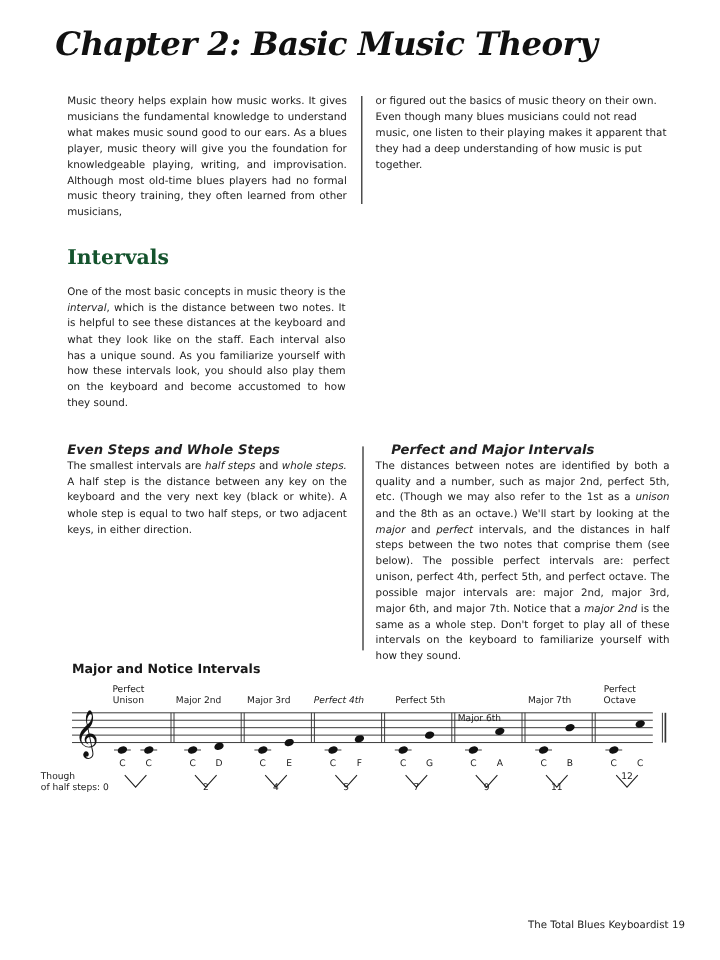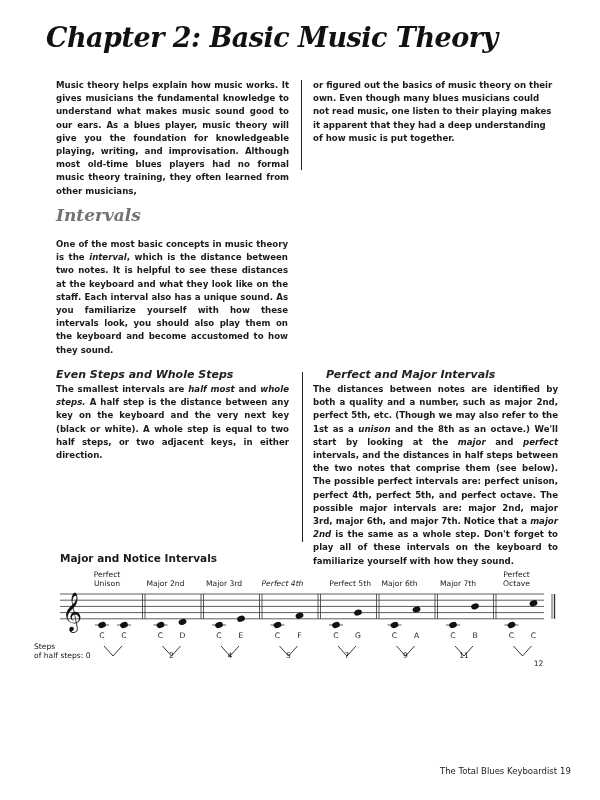--- a/index.html
+++ b/index.html
@@ -1,24 +1,24 @@
 <!DOCTYPE html>
 <html><head>
 <meta charset="utf-8">
 <style>
   html, body { margin: 0; padding: 0; background: #ffffff; }
   body { width: 600px; height: 800px; position: relative; overflow: hidden;
          font-family: "DejaVu Sans", sans-serif; color: #1a1a1a; }
   .chapter-title { position: absolute; left: 46px; top: 22px; font-family: "DejaVu Serif", serif;
          font-style: italic; font-weight: bold; font-size: 27px; letter-spacing: -0.5px; margin: 0; color: #111; }
-  .col { position: absolute; font-size: 8.6px; line-height: 13.2px; text-align: justify; font-weight: bold; }
+  .col { position: absolute; font-size: 8.6px; line-height: 13.2px; text-align: justify; }
   .col p { margin: 0; }
   .divider { position: absolute; width: 1.3px; background: #222; }
   .section-title { position: absolute; left: 56px; top: 205px; font-family: "DejaVu Serif", serif;
-         font-style: italic; font-size: 17px; margin: 0; color: #737373; }
+         font-size: 17px; margin: 0; color: #14532d; }
   .subhead { position: absolute; font-style: italic; font-size: 11px; margin: 0; color: #222; }
   em { font-style: italic; }
   .fig-title { position: absolute; left: 60px; top: 552px; font-weight: bold; font-size: 10.5px; margin: 0; }
   .figure { position: absolute; left: 0; top: 0; }
   .lbl { position: absolute; font-size: 7.6px; line-height: 9px; text-align: center; white-space: nowrap; }
   .footer { position: absolute; top: 766px; font-size: 8.5px; margin-left: 24px; }
 </style>
 </head>
 <body>
 
@@ -32,21 +32,21 @@
   <p>or figured out the basics of music theory on their own. Even though many blues musicians could not read music, one listen to their playing makes it apparent that they had a deep understanding of how music is put together.</p>
 </div>
 
 <h2 class="section-title">Intervals</h2>
 <div class="col" style="left:56px; top:238px; width:232px;">
   <p><span>One of the most basic concepts in music theory is the </span><em>interval</em><span>, which is the distance between two notes. It is helpful to see these distances at the keyboard and what they look like on the staff. Each interval also has a unique sound. As you familiarize yourself with how these intervals look, you should also play them on the keyboard and become accustomed to how they sound.</span></p>
 </div>
 
 <h3 class="subhead" style="left:56px; top:368px;">Even Steps and Whole Steps</h3>
 <div class="col" style="left:56px; top:383px; width:233px;">
-  <p><span>The smallest intervals are </span><em>half most</em><span> and </span><em>whole steps.</em><span> A half step is the distance between any key on the keyboard and the very next key (black or white). A whole step is equal to two half steps, or two adjacent keys, in either direction.</span></p>
+  <p><span>The smallest intervals are </span><em>half steps</em><span> and </span><em>whole steps.</em><span> A half step is the distance between any key on the keyboard and the very next key (black or white). A whole step is equal to two half steps, or two adjacent keys, in either direction.</span></p>
 </div>
 
 <div class="divider" style="left:302px; top:372px; height:170px;"></div>
 
 <h3 class="subhead" style="left:313px; top:368px;margin-left:13px;">Perfect and Major Intervals</h3>
 <div class="col" style="left:313px; top:383px; width:245px;">
   <p><span>The distances between notes are identified by both a quality and a number, such as major 2nd, perfect 5th, etc. (Though we may also refer to the 1st as a </span><em>unison</em><span> and the 8th as an octave.) We'll start by looking at the </span><em>major</em><span> and </span><em>perfect</em><span> intervals, and the distances in half steps between the two notes that comprise them (see below). The possible perfect intervals are: perfect unison, perfect 4th, perfect 5th, and perfect octave. The possible major intervals are: major 2nd, major 3rd, major 6th, and major 7th. Notice that a </span><em>major 2nd</em><span> is the same as a whole step. Don't forget to play all of these intervals on the keyboard to familiarize yourself with how they sound.</span></p>
 </div>
 
 <h3 class="fig-title">Major and Notice Intervals</h3>
@@ -102,21 +102,21 @@
       <ellipse cx="453" cy="625" rx="4" ry="2.9" fill="#111" transform="rotate(-20 453 625)"></ellipse>
       <ellipse cx="475" cy="606.4" rx="4" ry="2.9" fill="#111" transform="rotate(-20 475 606.4)"></ellipse>
       <polyline points="455,646 464,656 473,646" fill="none" stroke="#222" stroke-width="0.9"></polyline>
       <line x1="552" y1="594" x2="552" y2="618.8" stroke="#333" stroke-width="0.8"></line>
       <line x1="554.5" y1="594" x2="554.5" y2="618.8" stroke="#333" stroke-width="1.4"></line>
       <line x1="504.5" y1="625" x2="518.5" y2="625" stroke="#333" stroke-width="0.8"></line>
       <ellipse cx="511.5" cy="625" rx="4" ry="2.9" fill="#111" transform="rotate(-20 511.5 625)"></ellipse>
       <ellipse cx="533.5" cy="603.3" rx="4" ry="2.9" fill="#111" transform="rotate(-20 533.5 603.3)"></ellipse>
       <polyline points="513.5,646 522.5,656 531.5,646" fill="none" stroke="#222" stroke-width="0.9"></polyline>
     </svg>
-  <div class="lbl" style="left:34px; top:642px; text-align:left;">Steps</div>
+  <div class="lbl" style="left:34px; top:642px; text-align:left;">Though</div>
   <div class="lbl" style="left:34px; top:651px; text-align:left;">of half steps: 0</div>
   <div id="fig-labels">
       <div class="lbl" style="left: 77px; top: 570px; width: 60px;">Perfect</div>
       <div class="lbl" style="left: 77px; top: 579px; width: 60px;">Unison</div>
       <div class="lbl" style="left: 95px; top: 631px; width: 14px;">C</div>
       <div class="lbl" style="left: 117px; top: 631px; width: 14px;">C</div>
       <div class="lbl" style="left: 135.5px; top: 579px; width: 60px;">Major 2nd</div>
       <div class="lbl" style="left: 153.5px; top: 631px; width: 14px;">C</div>
       <div class="lbl" style="left: 175.5px; top: 631px; width: 14px;">D</div>
       <div class="lbl" style="left: 161.5px; top: 651px; width: 20px;">2</div>
@@ -125,30 +125,30 @@
       <div class="lbl" style="left: 234px; top: 631px; width: 14px;">E</div>
       <div class="lbl" style="left: 220px; top: 651px; width: 20px;">4</div>
       <div class="lbl" style="left: 252.5px; top: 579px; width: 60px; font-style: italic;">Perfect 4th</div>
       <div class="lbl" style="left: 270.5px; top: 631px; width: 14px;">C</div>
       <div class="lbl" style="left: 292.5px; top: 631px; width: 14px;">F</div>
       <div class="lbl" style="left: 278.5px; top: 651px; width: 20px;">5</div>
       <div class="lbl" style="left: 311px; top: 579px; width: 60px; text-align: right;">Perfect 5th</div>
       <div class="lbl" style="left: 329px; top: 631px; width: 14px;">C</div>
       <div class="lbl" style="left: 351px; top: 631px; width: 14px;">G</div>
       <div class="lbl" style="left: 337px; top: 651px; width: 20px;">7</div>
-      <div class="lbl" style="left: 369.5px; top: 579px; width: 60px;">Major 6th</div>
+      <div class="lbl" style="left: 369.5px; top: 594px; width: 60px;">Major 6th</div>
       <div class="lbl" style="left: 387.5px; top: 631px; width: 14px;">C</div>
       <div class="lbl" style="left: 409.5px; top: 631px; width: 14px;">A</div>
       <div class="lbl" style="left: 395.5px; top: 651px; width: 20px;">9</div>
       <div class="lbl" style="left: 428px; top: 579px; width: 60px;">Major 7th</div>
       <div class="lbl" style="left: 446px; top: 631px; width: 14px;">C</div>
       <div class="lbl" style="left: 468px; top: 631px; width: 14px;">B</div>
       <div class="lbl" style="left: 454px; top: 651px; width: 20px;">11</div>
       <div class="lbl" style="left: 486.5px; top: 570px; width: 60px;">Perfect</div>
       <div class="lbl" style="left: 486.5px; top: 579px; width: 60px;">Octave</div>
       <div class="lbl" style="left: 504.5px; top: 631px; width: 14px;">C</div>
       <div class="lbl" style="left: 526.5px; top: 631px; width: 14px;">C</div>
-      <div class="lbl" style="left: 512.5px; top: 659px; width: 20px; margin-left: 16px;">12</div>
+      <div class="lbl" style="left: 512.5px; top: 642px; width: 20px;">12</div>
     </div>
 </div>
 
 <div class="footer" style="left:416px;">The Total Blues Keyboardist</div>
 <div class="footer" style="left:536px;">19</div>
 
 </body></html>

